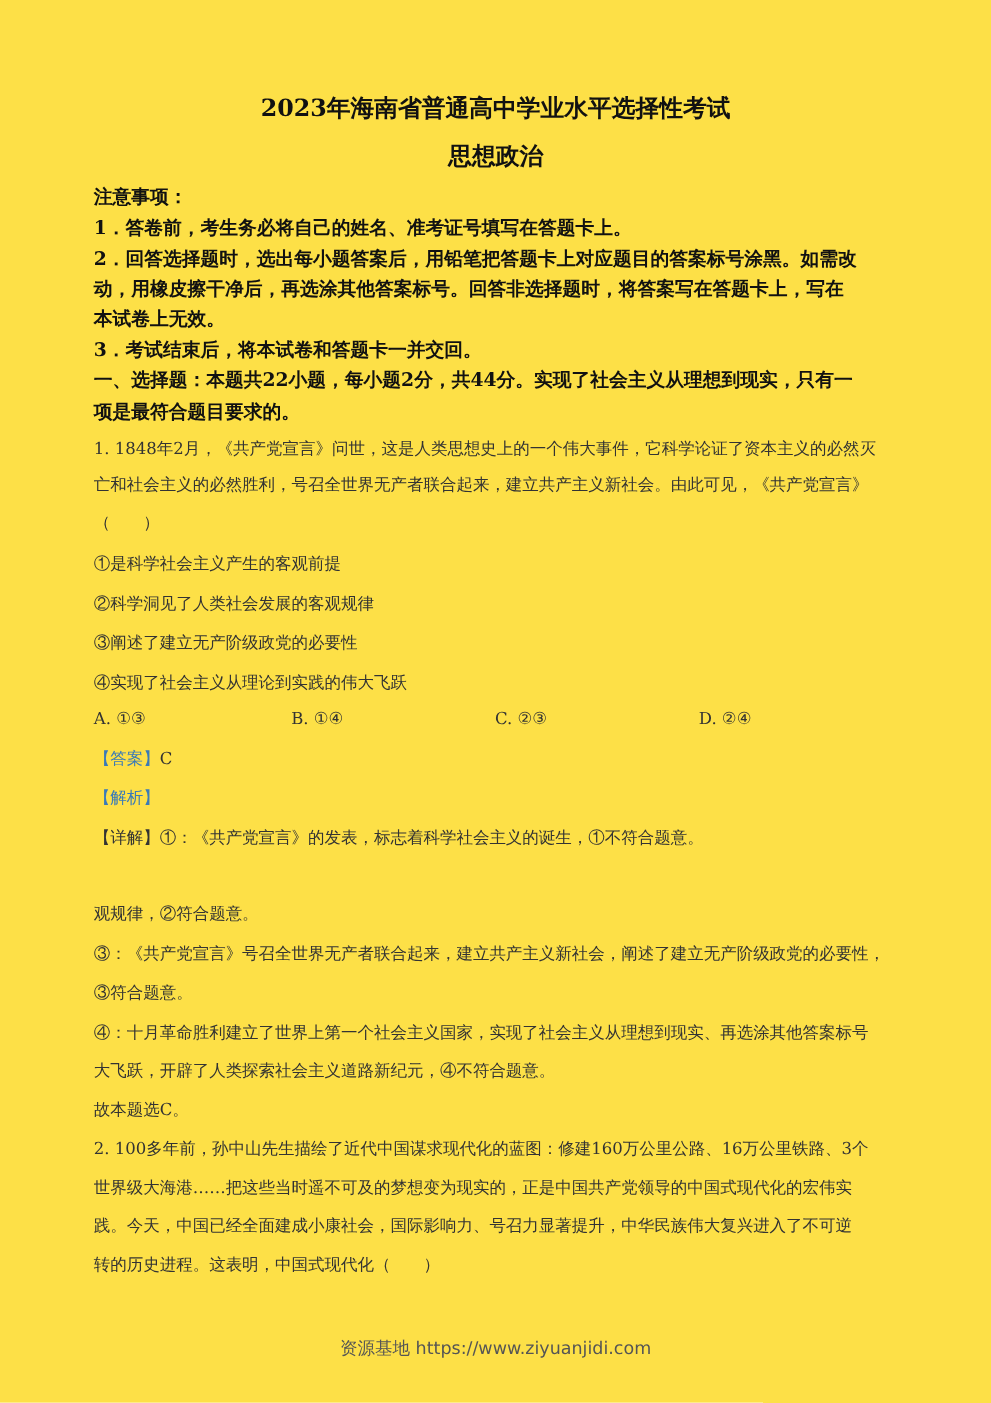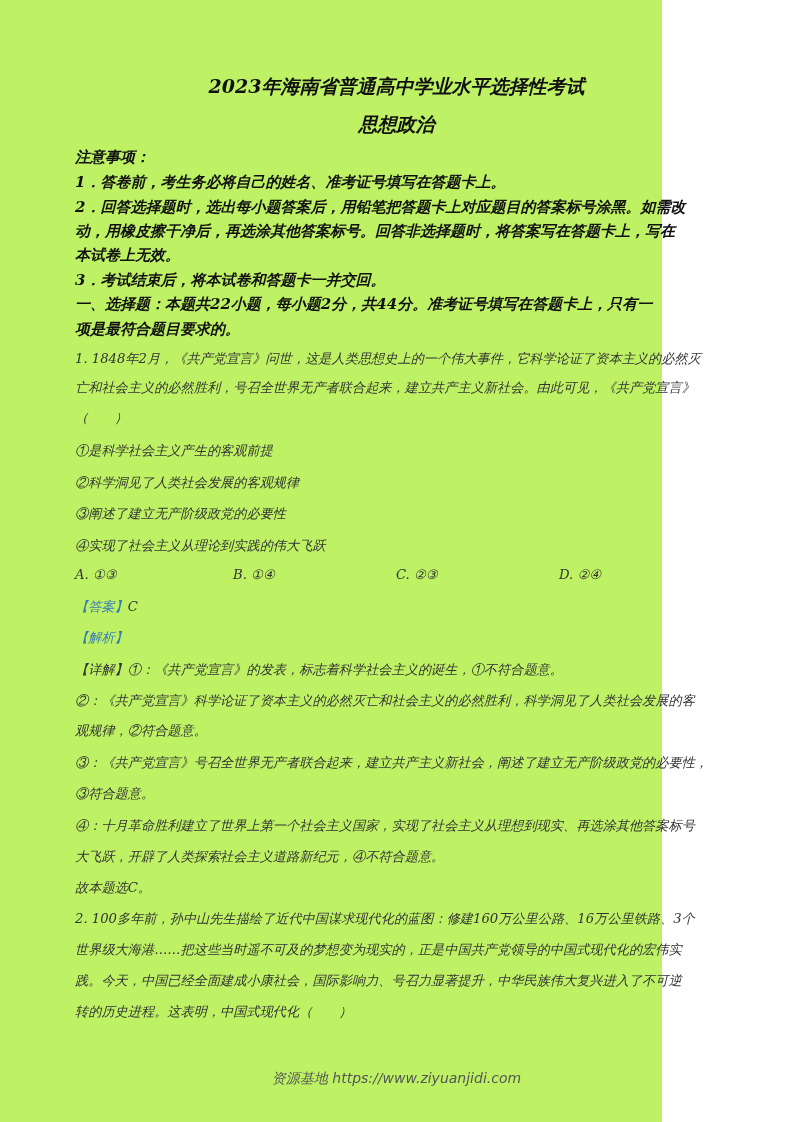--- a/index.html
+++ b/index.html
@@ -1,17 +1,17 @@
 <!DOCTYPE html>
 <html><head>
 <meta charset="utf-8">
 <style>
   html, body { margin: 0; padding: 0; background: #ffffff; }
   body { width: 793px; height: 1122px; position: relative; overflow: hidden; }
-  .page { position: absolute; left: 0; top: 0; width: 662px; height: 1122px; background: #bef264; color: #1a1a1a; font-family: "DejaVu Serif", "Liberation Serif", serif; font-style: italic; }
+  .page { position: absolute; left: 0; top: 0; width: 793px; height: 1122px; background: #fde047; color: #1a1a1a; font-family: "DejaVu Serif", "Liberation Serif", serif; }
   .title { position: absolute; left: 0; width: 793px; text-align: center; font-weight: bold; font-size: 19px; color: #111; }
   .line { position: absolute; left: 75px; white-space: nowrap; }
   .bold { font-weight: bold; font-size: 15px; color: #111; }
   .body { font-size: 13.2px; color: #333; }
   .blue { color: #3a7ab8; }
   .opt { position: absolute; white-space: nowrap; font-size: 13.2px; color: #333; }
   .footer { position: absolute; left: 0; width: 793px; top: 1070px; text-align: center; font-family: "DejaVu Sans", "Liberation Sans", sans-serif; font-size: 14px; color: #555; }
 </style>
 </head>
 <body>
@@ -21,21 +21,21 @@
   <div class="title" style="top:74px;">2023年海南省普通高中学业水平选择性考试</div>
   <div class="title" style="top:112px;">思想政治</div>
 
   <div class="line bold" style="top:148px;">注意事项：</div>
   <div class="line bold" style="top:173px;">1．答卷前，考生务必将自己的姓名、准考证号填写在答题卡上。</div>
   <div class="line bold" style="top:198px;text-align:center;">2．回答选择题时，选出每小题答案后，用铅笔把答题卡上对应题目的答案标号涂黑。如需改</div>
   <div class="line bold" style="top:222px;">动，用橡皮擦干净后，再选涂其他答案标号。回答非选择题时，将答案写在答题卡上，写在</div>
   <div class="line bold" style="top:246px;text-align:center;">本试卷上无效。</div>
   <div class="line bold" style="top:271px;">3．考试结束后，将本试卷和答题卡一并交回。</div>
 
-  <div class="line bold" style="top:295px;">一、选择题：本题共22小题，每小题2分，共44分。准考证号填写在答题卡上，只有一</div>
+  <div class="line bold" style="top:295px;">一、选择题：本题共22小题，每小题2分，共44分。实现了社会主义从理想到现实，只有一</div>
   <div class="line bold" style="top:320px;text-align:center;">项是最符合题目要求的。</div>
 
   <div class="line body" style="top:350px;">1. 1848年2月，《共产党宣言》问世，这是人类思想史上的一个伟大事件，它科学论证了资本主义的必然灭</div>
   <div class="line body" style="top:379px;">亡和社会主义的必然胜利，号召全世界无产者联合起来，建立共产主义新社会。由此可见，《共产党宣言》</div>
   <div class="line body" style="top:409px;">（　　）</div>
 
   <div class="line body" style="top:442px;">①是科学社会主义产生的客观前提</div>
   <div class="line body" style="top:474px;">②科学洞见了人类社会发展的客观规律</div>
   <div class="line body" style="top:505px;">③阐述了建立无产阶级政党的必要性</div>
   <div class="line body" style="top:537px;">④实现了社会主义从理论到实践的伟大飞跃</div>
@@ -44,21 +44,20 @@
   <div class="opt" style="left:233px; top:567px;">B. ①④</div>
   <div class="opt" style="left:396px; top:567px;">C. ②③</div>
   <div class="opt" style="left:559px; top:567px;">D. ②④</div>
 
   <div class="line body" style="top:598px;">
     <span class="blue">【答案】</span><span>C</span>
   </div>
   <div class="line body blue" style="top:629px;">【解析】</div>
 
   <div class="line body" style="top:661px;">【详解】①：《共产党宣言》的发表，标志着科学社会主义的诞生，①不符合题意。</div>
-  <div class="line body" style="top:692px;">②：《共产党宣言》科学论证了资本主义的必然灭亡和社会主义的必然胜利，科学洞见了人类社会发展的客</div>
   <div class="line body" style="top:722px;">观规律，②符合题意。</div>
   <div class="line body" style="top:754px;">③：《共产党宣言》号召全世界无产者联合起来，建立共产主义新社会，阐述了建立无产阶级政党的必要性，</div>
   <div class="line body" style="top:785px;">③符合题意。</div>
   <div class="line body" style="top:817px;">④：十月革命胜利建立了世界上第一个社会主义国家，实现了社会主义从理想到现实、再选涂其他答案标号</div>
   <div class="line body" style="top:848px;">大飞跃，开辟了人类探索社会主义道路新纪元，④不符合题意。</div>
   <div class="line body" style="top:879px;">故本题选C。</div>
 
   <div class="line body" style="top:910px;">2. 100多年前，孙中山先生描绘了近代中国谋求现代化的蓝图：修建160万公里公路、16万公里铁路、3个</div>
   <div class="line body" style="top:941px;">世界级大海港……把这些当时遥不可及的梦想变为现实的，正是中国共产党领导的中国式现代化的宏伟实</div>
   <div class="line body" style="top:972px;">践。今天，中国已经全面建成小康社会，国际影响力、号召力显著提升，中华民族伟大复兴进入了不可逆</div>

